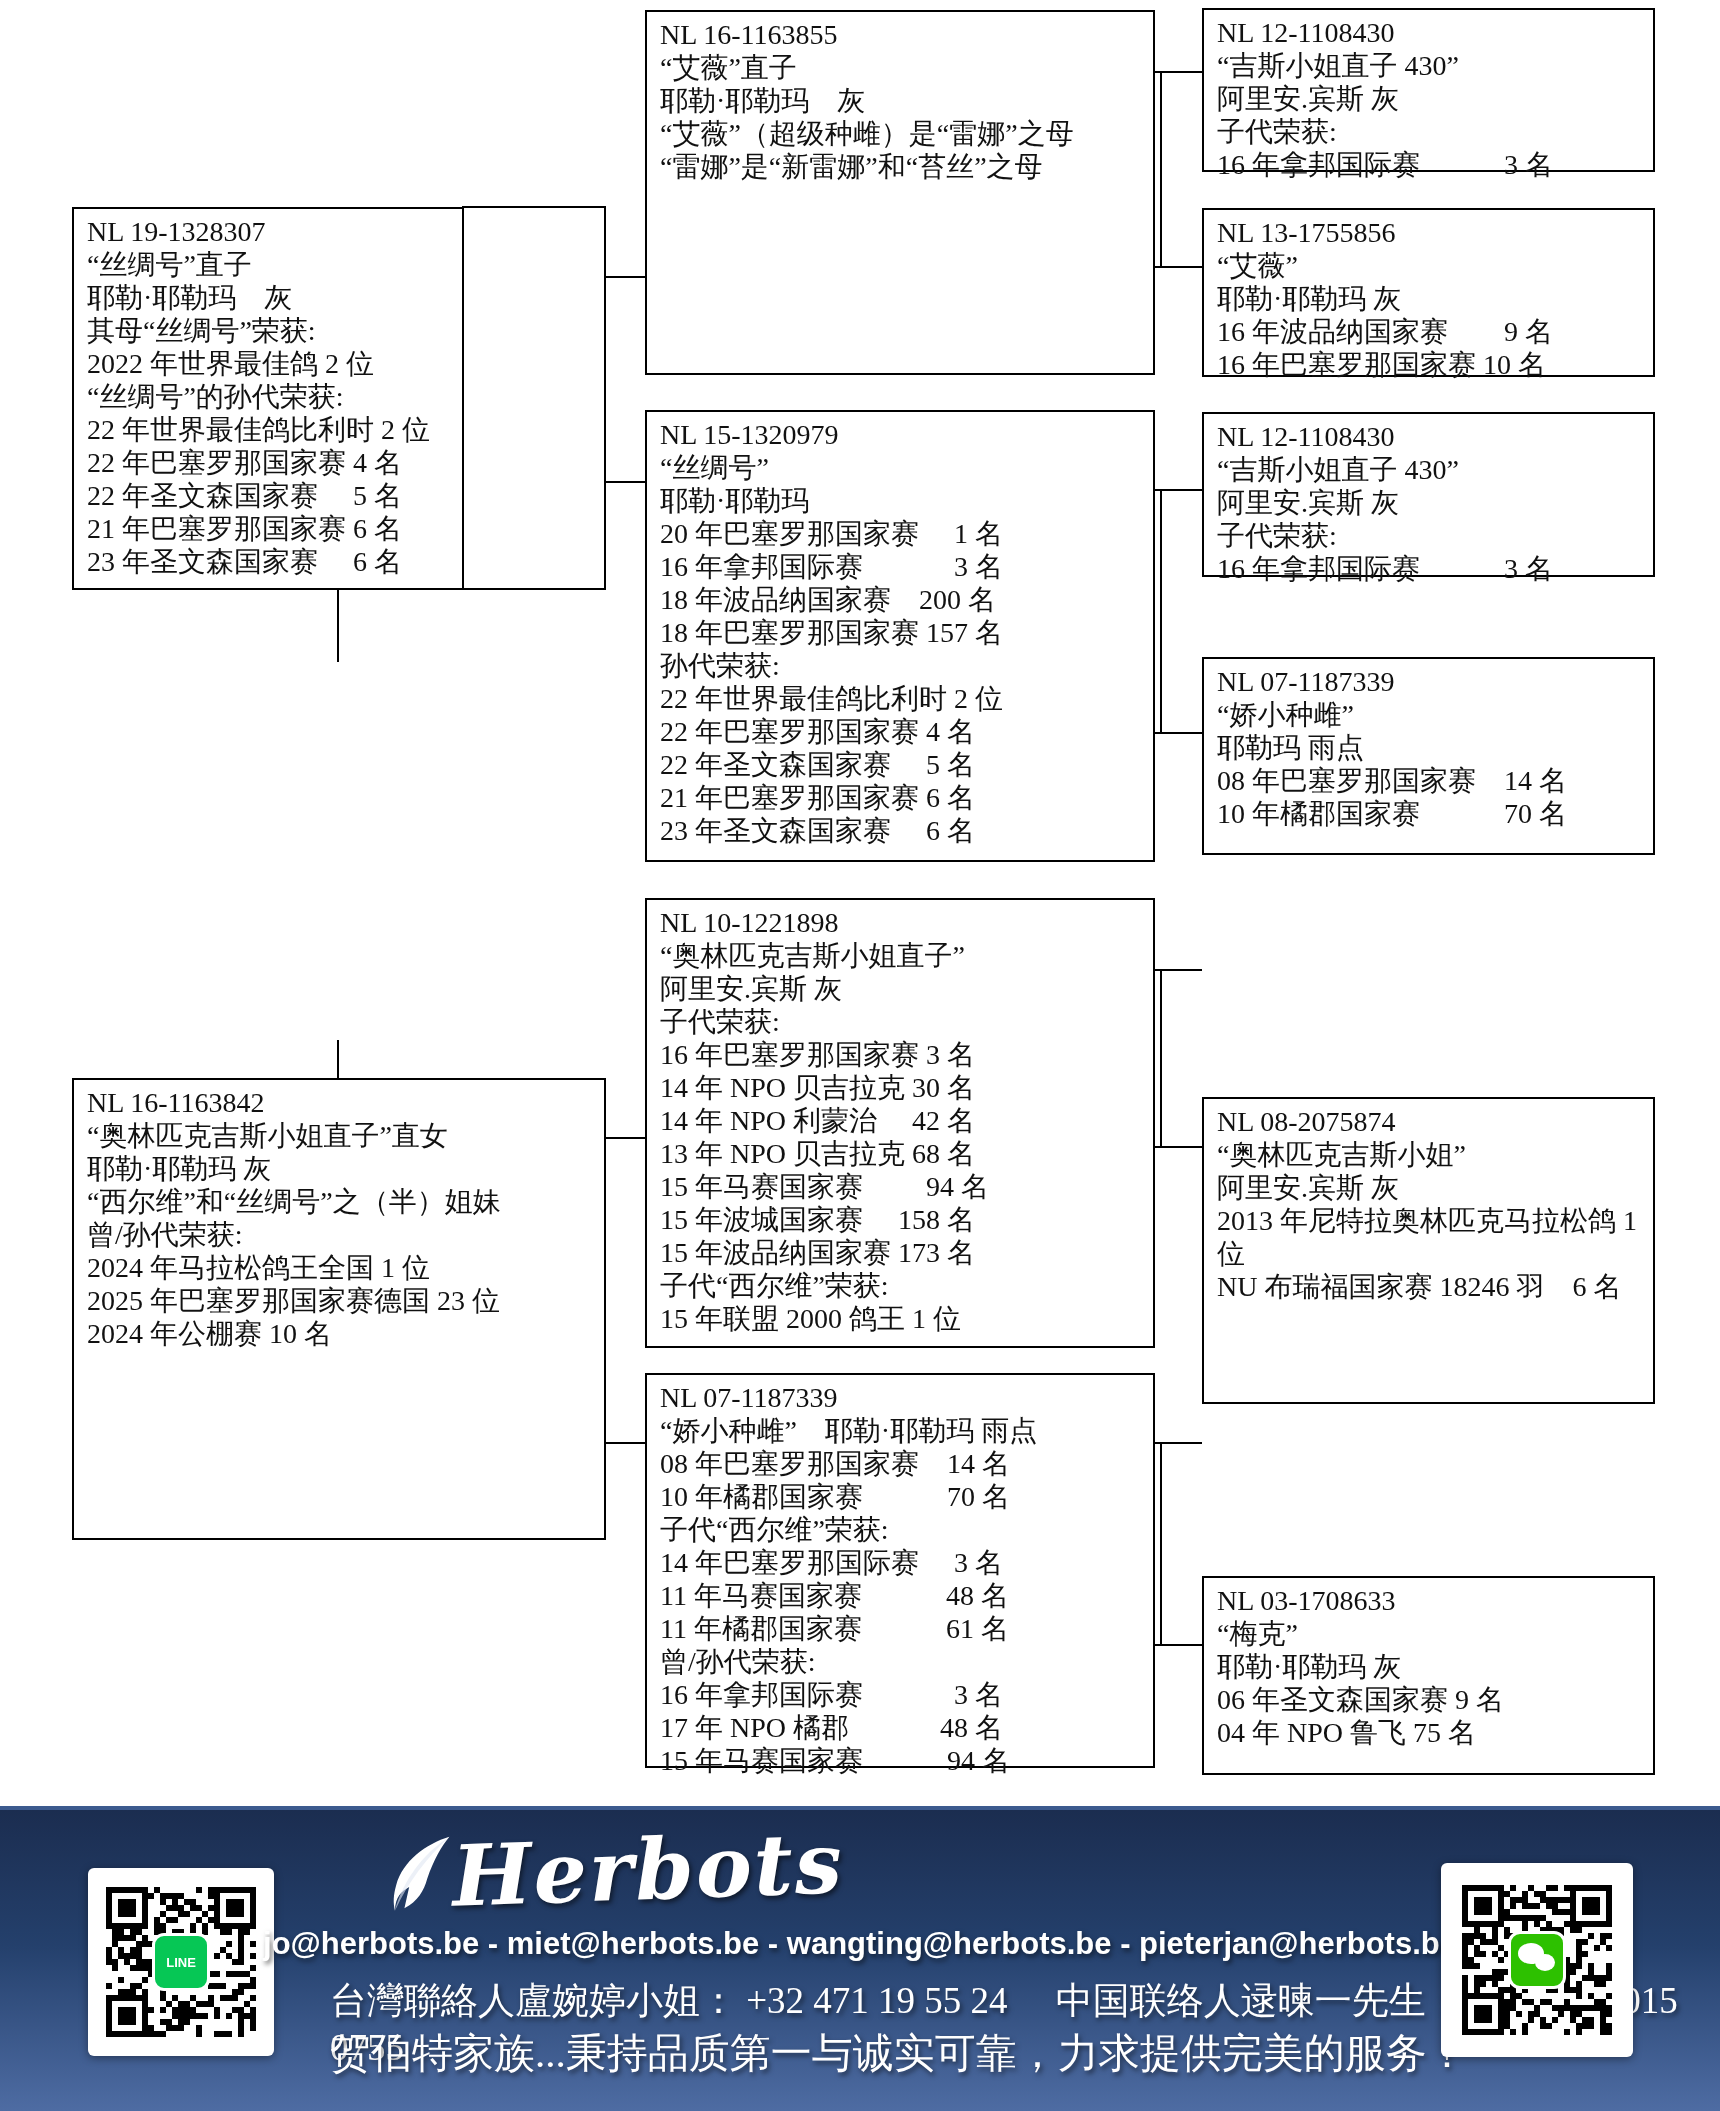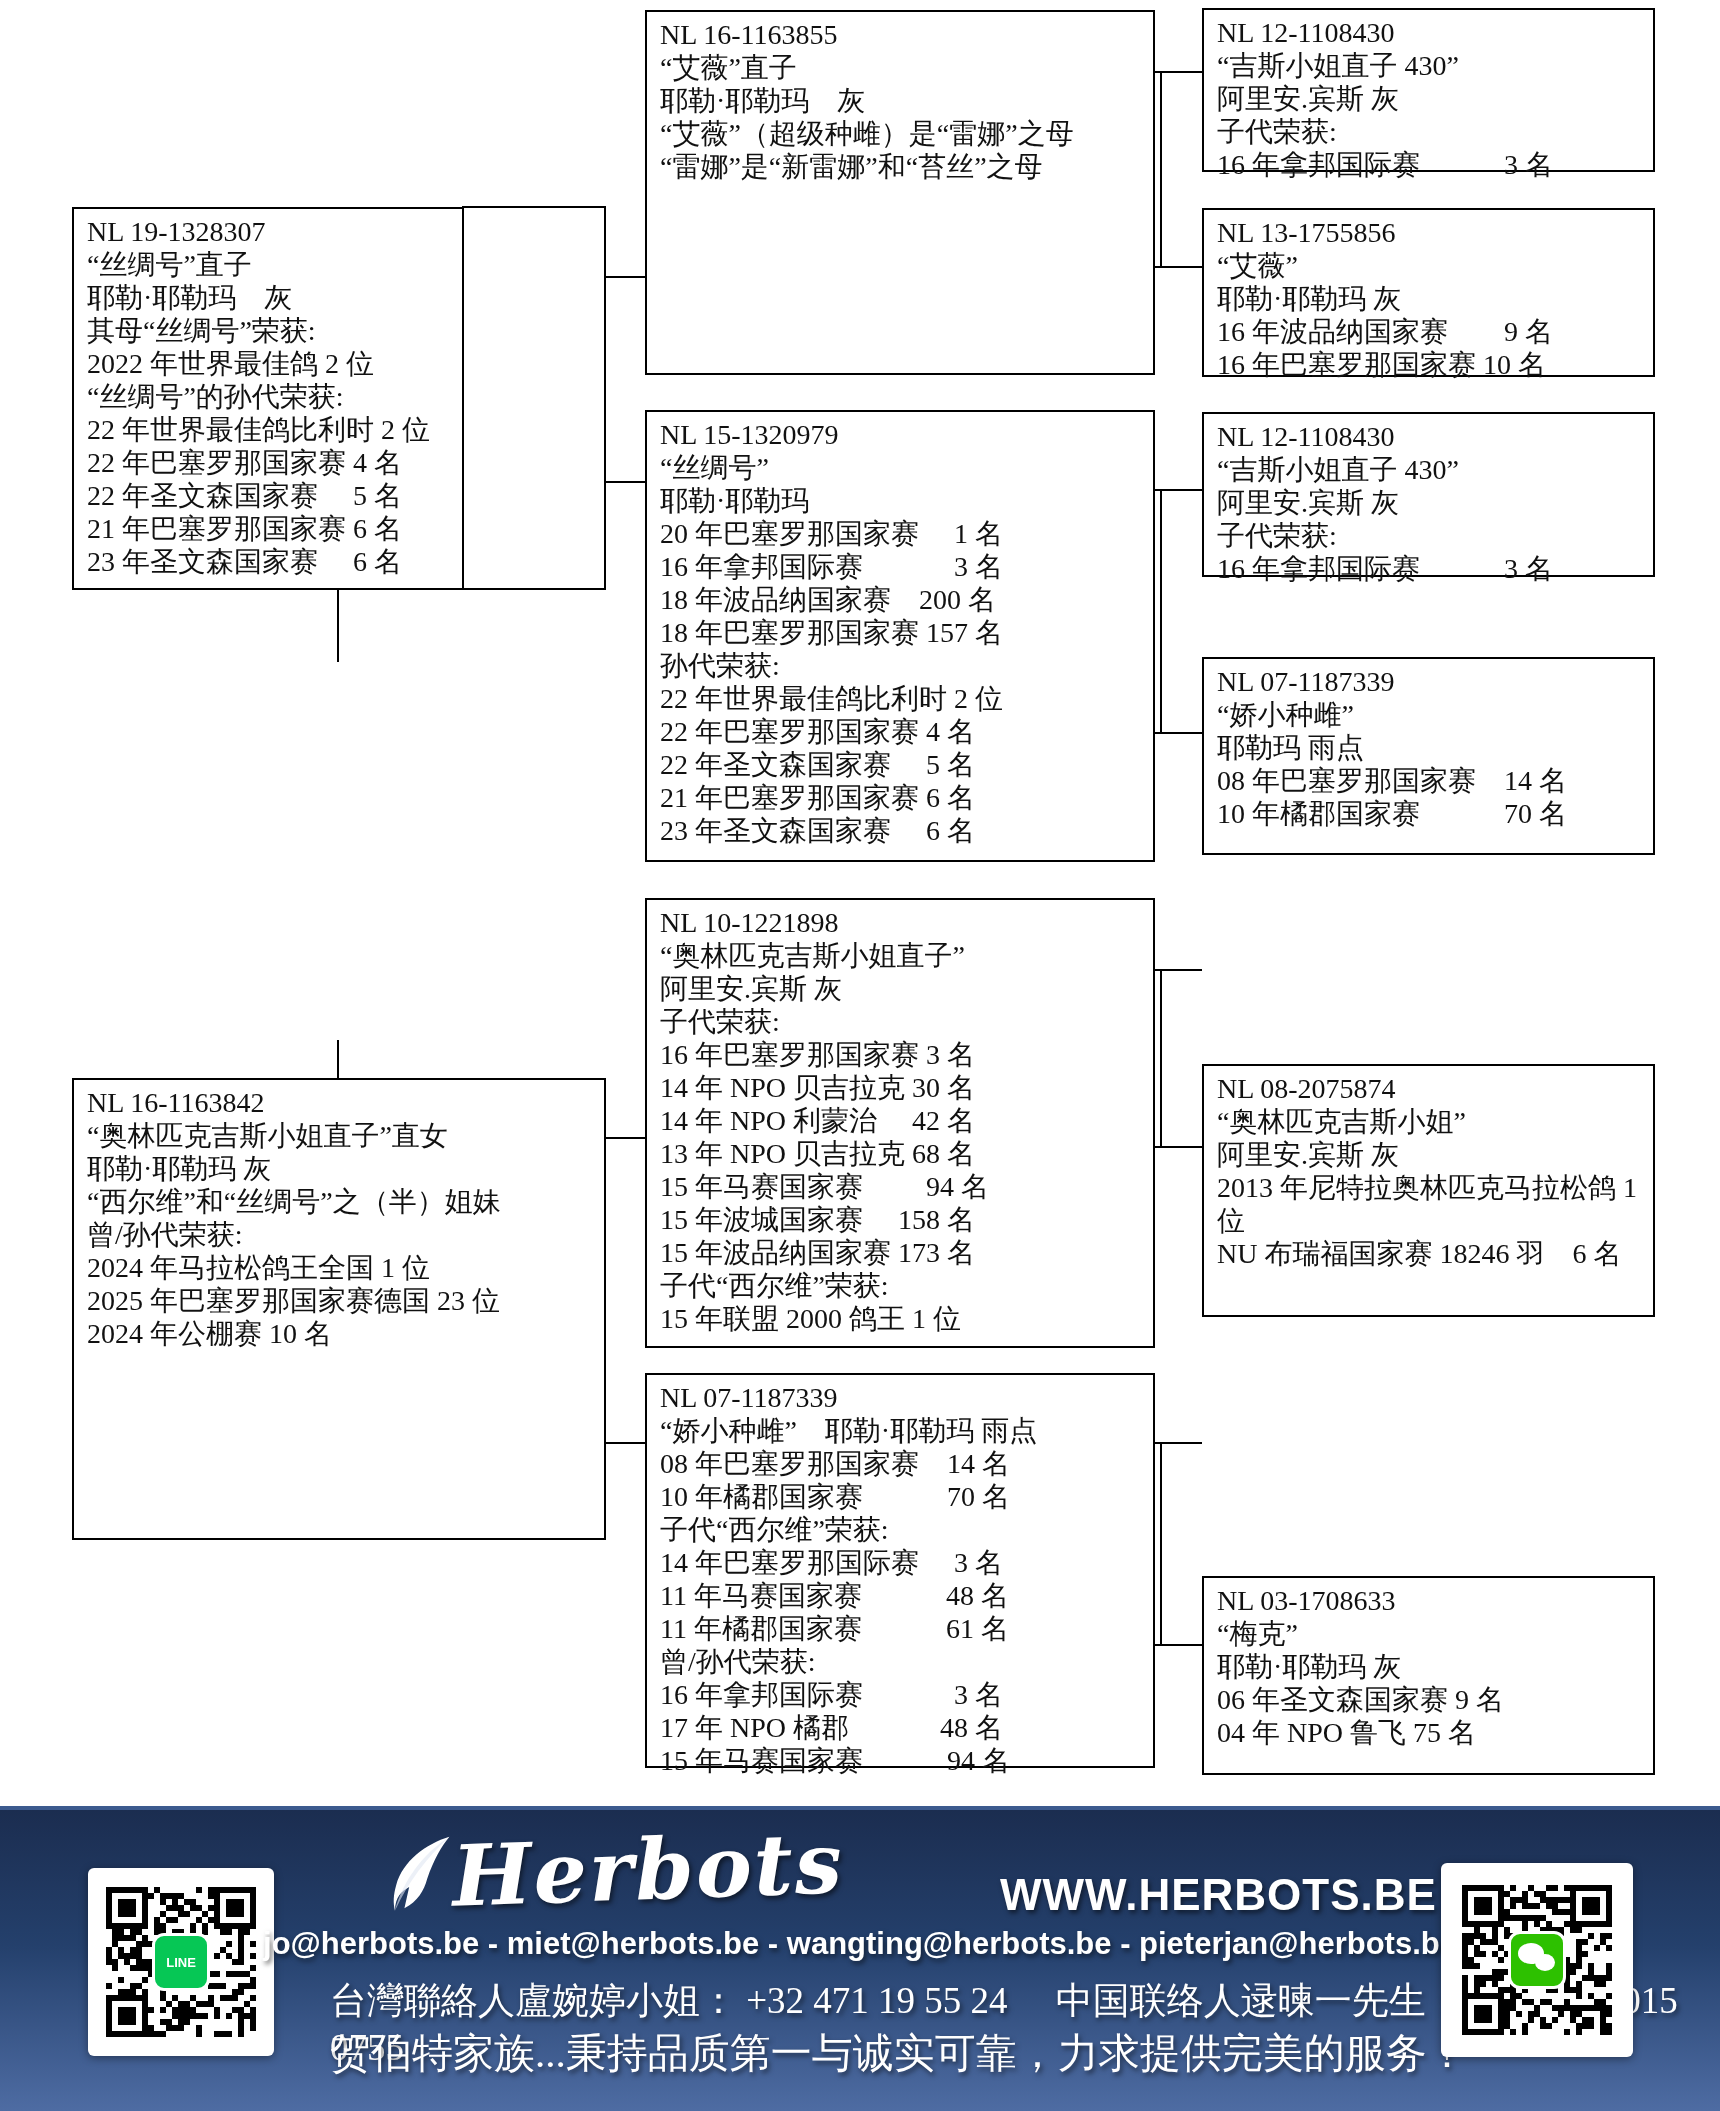--- a/index.html
+++ b/index.html
@@ -140,21 +140,21 @@
 子代荣获:
 16 年拿邦国际赛　　　3 名</div>
   </div>
   <div class="pbox" style="left:1202px;top:657px;width:453px;height:198px">
     <div class="btxt">NL 07-1187339
 “娇小种雌”
 耶勒玛 雨点
 08 年巴塞罗那国家赛　14 名
 10 年橘郡国家赛　　　70 名</div>
   </div>
-  <div class="pbox" style="left:1202px;top:1064px;width:453px;height:253px">
+  <div class="pbox" style="left:1202px;top:1097px;width:453px;height:307px">
     <div class="btxt">NL 08-2075874
 “奥林匹克吉斯小姐”
 阿里安.宾斯 灰
 2013 年尼特拉奥林匹克马拉松鸽 1 位
 NU 布瑞福国家赛 18246 羽　6 名</div>
   </div>
   <div class="pbox" style="left:1202px;top:1576px;width:453px;height:199px">
     <div class="btxt">NL 03-1708633
 “梅克”
 耶勒·耶勒玛 灰
@@ -499,21 +499,20 @@
           <i style="left:132px;top:144px"></i>
         </div>
       <div class="qricon line">LINE</div>
     </div>
 
     <svg class="feather" viewBox="0 0 64 52">
       <path d="M62 2C42 3 20 12 10 30c-4 7-6 13-6 20 3-11 9-14 16-16l-8 16c12-3 19-10 24-19C45 17 54 8 62 2z" fill="#ffffff"></path>
       <path d="M4 50C20 30 40 14 62 2 38 10 16 28 4 50z" fill="#dfe6f2" opacity="0.6"></path>
     </svg>
     <div class="brand fshadow">Herbots</div>
-    <div class="website fshadow">WWW.HERBOTS.BE</div>
     <div class="emails fshadow">jo@herbots.be - miet@herbots.be - wangting@herbots.be - pieterjan@herbots.be</div>
     <div class="contacts fshadow">
       <span>台灣聯絡人盧婉婷小姐： +32 471 19 55 24</span><span>中国联络人逯暕一先生： +86 131 2015 0755</span>
     </div>
     <div class="slogan fshadow">贺伯特家族...秉持品质第一与诚实可靠，力求提供完美的服务！</div>
 
     <div class="qr" style="left:1441px;top:53px;width:192px;height:194px">
       <div class="qrgrid" id="qr-right-grid" style="left:21px;top:22px">
           <i style="left:0px;top:0px"></i>
           <i style="left:6px;top:0px"></i>

